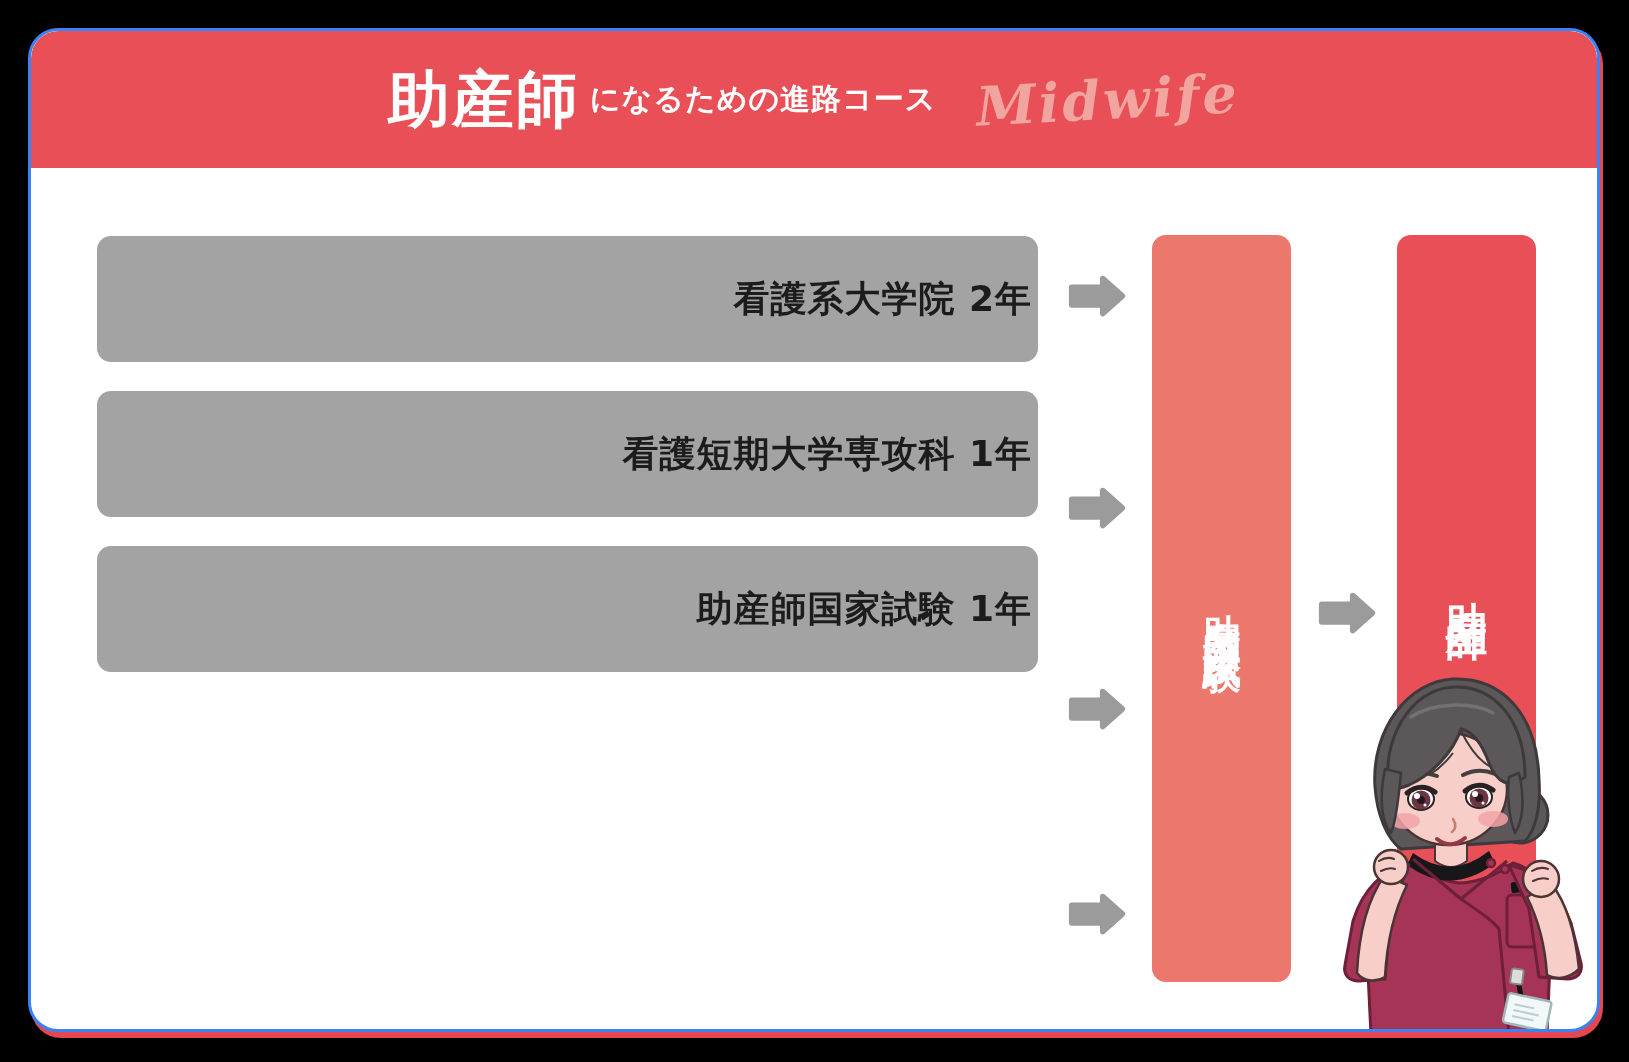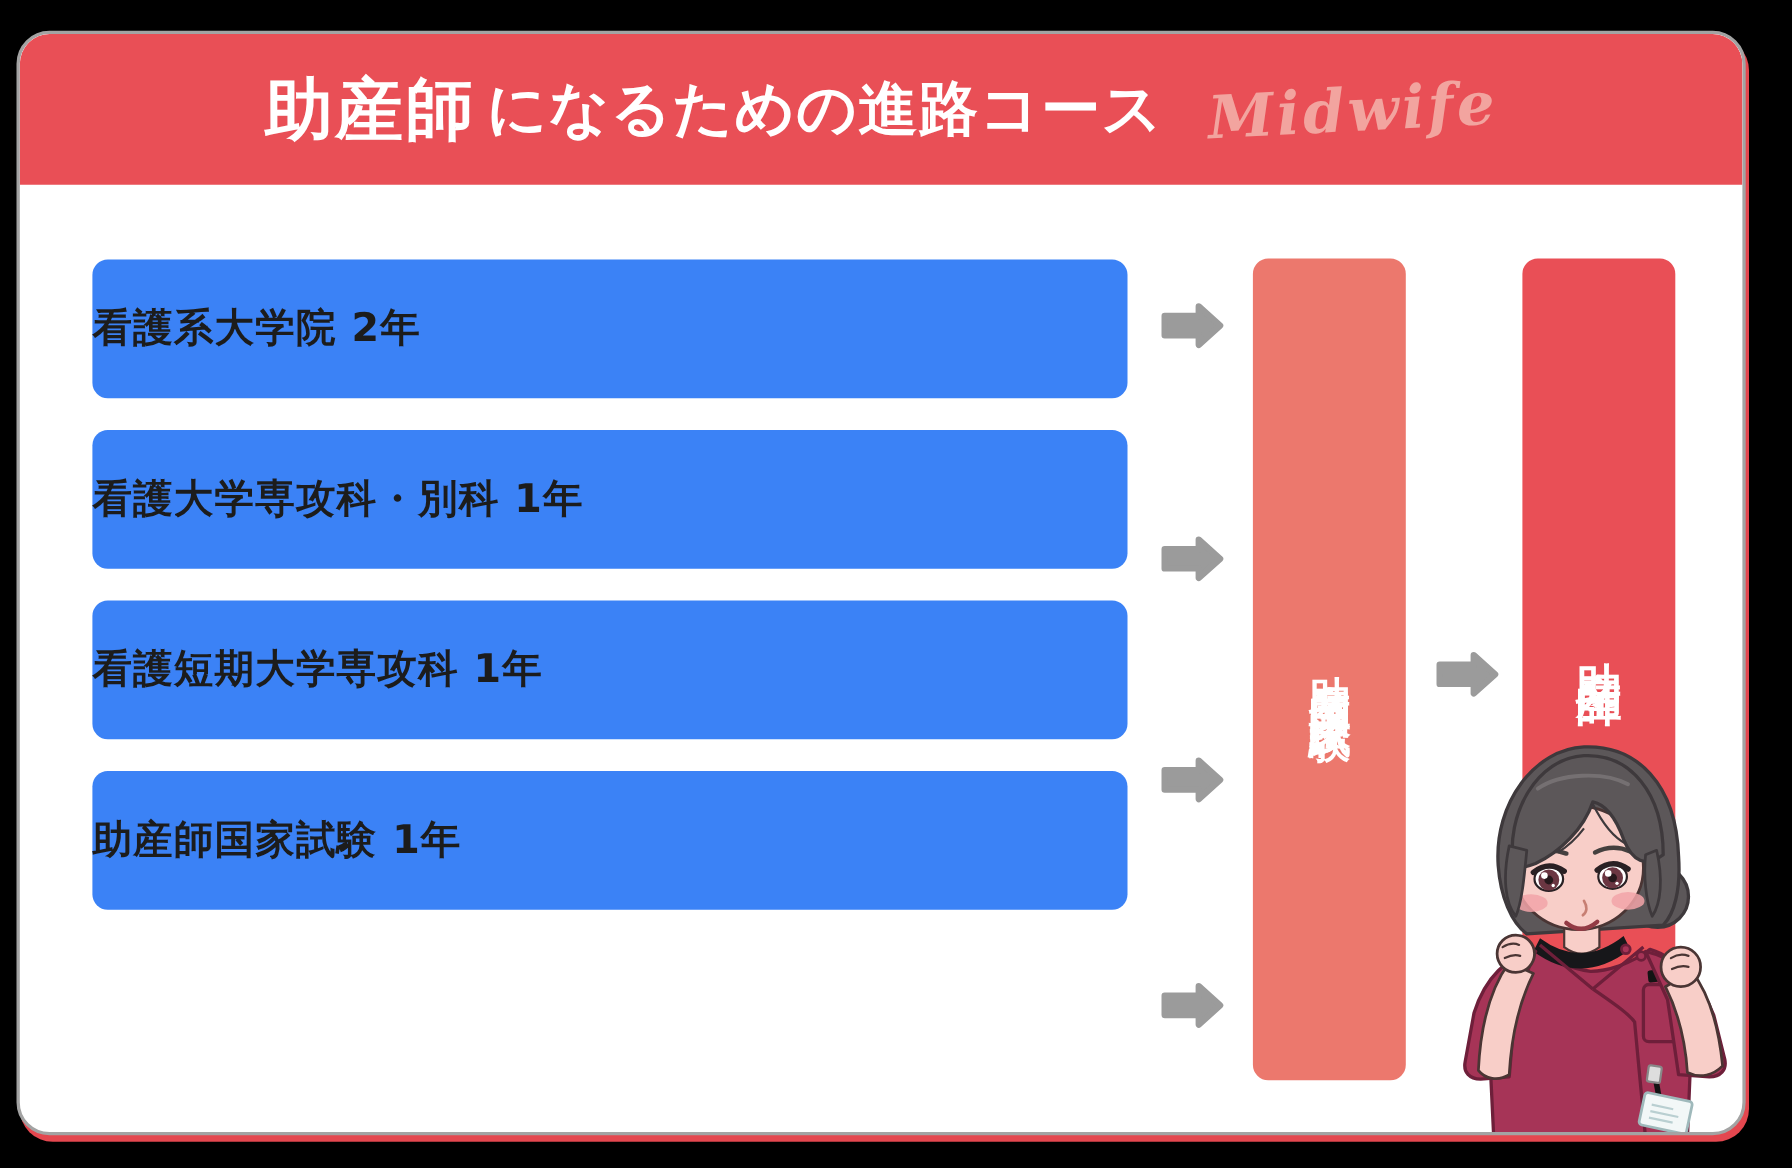--- a/index.html
+++ b/index.html
@@ -4,55 +4,55 @@
 <style>
   html,body{margin:0;padding:0;}
   body{
     width:1629px;height:1062px;
     background:#000;
     position:relative;
     font-family:"DejaVu Sans","Liberation Sans",sans-serif;
     overflow:hidden;
   }
   .card{
-    position:absolute;left:15px;top:28px;
+    position:absolute;left:28px;top:28px;
     width:1572px;height:1004px;
     background:#fff;
-    border:3px solid #a3a3a3;
+    border:3px solid #3b82f6;
     border-radius:30px;
     box-shadow:3px 6px 0 #E4474F;
     overflow:hidden;
     box-sizing:border-box;
   }
   .header{
     position:absolute;left:0;top:0;right:0;height:137px;
     background:#E94F56;
     border-radius:27px 27px 0 0;
     display:flex;align-items:center;justify-content:center;
   }
   .title-emphasis{
     color:#fff;font-size:62px;font-weight:bold;letter-spacing:2px;
   }
   .title-rest{
-    color:#fff;font-size:54px;font-weight:bold;margin-left:10px;letter-spacing:1px;
+    color:#fff;font-size:30px;font-weight:bold;margin-left:10px;letter-spacing:1px;
   }
   .title-script{
     color:#F2A49F;
     font-family:"DejaVu Serif","Liberation Serif",serif;
     font-style:italic;font-size:54px;font-weight:bold;
     margin-left:40px;letter-spacing:3px;
     transform:rotate(-3deg);
   }
   .course-list{
     position:absolute;left:66px;top:205px;width:941px;
   }
   .course-box{
     width:941px;height:126px;margin-bottom:29px;
-    background:#3b82f6;border-radius:14px;
-    text-align:left;line-height:126px;
+    background:#a3a3a3;border-radius:14px;
+    text-align:right;line-height:126px;
     color:#1C1C1C;
   }
   .course-label{font-size:36px;font-weight:bold;letter-spacing:1px;}
   .course-note{font-size:22px;font-weight:bold;margin-left:6px;}
   .exam-box{
     position:absolute;left:1121px;top:204px;width:139px;height:747px;
     background:#EC786D;border-radius:14px;
     display:flex;align-items:center;justify-content:center;
   }
   .exam-label{
@@ -87,23 +87,20 @@
 
   <div class="header">
     <span class="title-emphasis">助産師</span>
     <span class="title-rest">になるための進路コース</span>
     <span class="title-script">Midwife</span>
   </div>
 
   <div class="course-list">
     <div class="course-box">
       <span class="course-label">看護系大学院 2年</span><span class="course-note"></span>
-    </div>
-    <div class="course-box">
-      <span class="course-label">看護大学専攻科・別科 1年</span><span class="course-note"></span>
     </div>
     <div class="course-box">
       <span class="course-label">看護短期大学専攻科 1年</span><span class="course-note"></span>
     </div>
     <div class="course-box">
       <span class="course-label">助産師国家試験 1年</span><span class="course-note"></span>
     </div>
   </div>
 
   <div class="exam-box">

